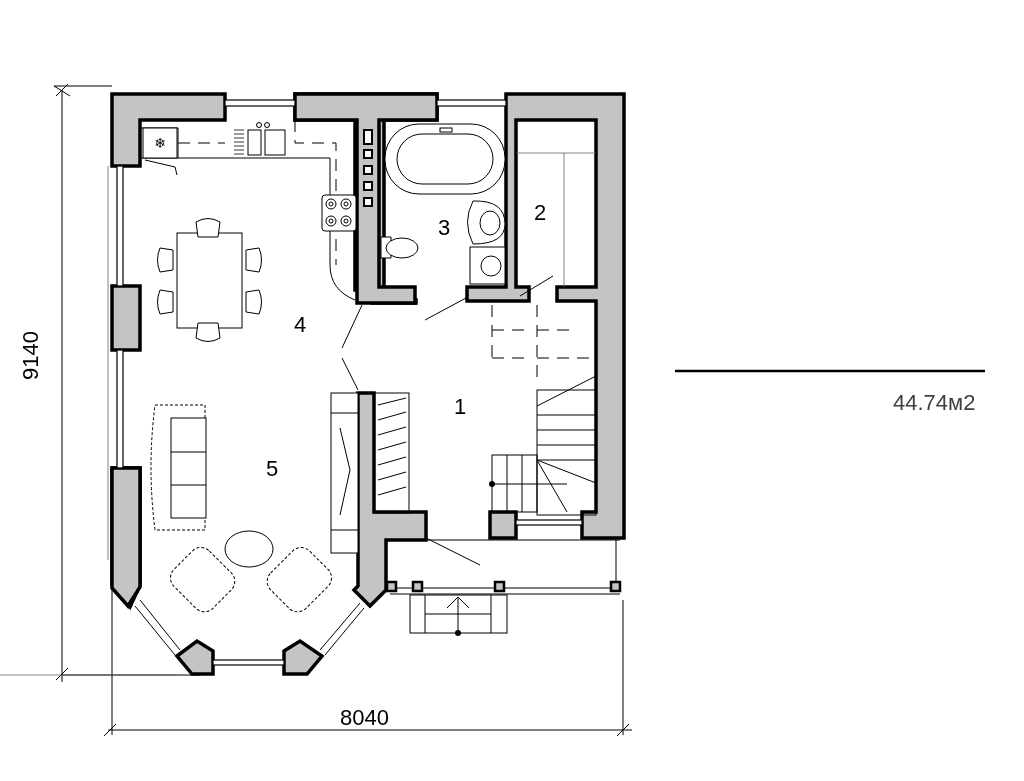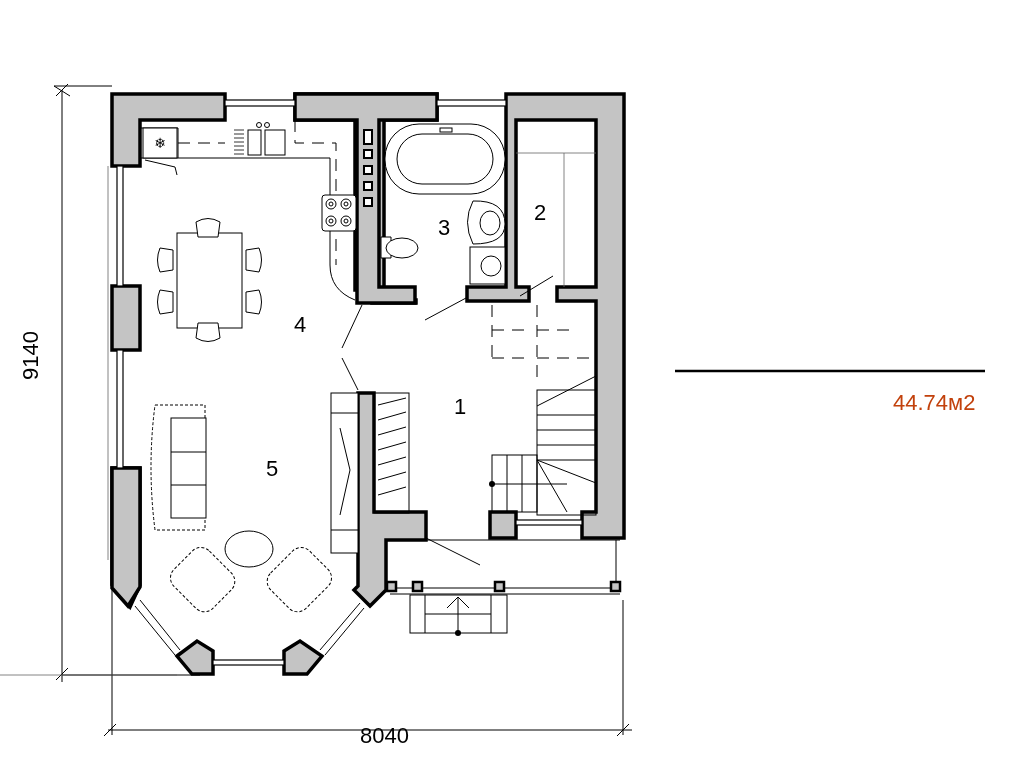--- a/index.html
+++ b/index.html
@@ -6,21 +6,21 @@
   body { width:1024px; height:781px; position:relative; overflow:hidden; font-family:"Liberation Sans", sans-serif; }
   svg { position:absolute; left:0; top:0; }
   .wall { fill:#c4c4c4; stroke:#000; stroke-width:3.5; stroke-linejoin:miter; }
   .thin { fill:none; stroke:#000; stroke-width:1; }
   .hair { fill:none; stroke:#666; stroke-width:0.8; }
   .dash { fill:none; stroke:#000; stroke-width:1; stroke-dasharray:12 8; }
   .furn { fill:#fff; stroke:#000; stroke-width:1; }
   .dim { fill:none; stroke:#000; stroke-width:1; }
   .win { fill:#fff; stroke:#000; stroke-width:1.2; }
   .post { fill:#c4c4c4; stroke:#000; stroke-width:2.5; }
-  .area { position:absolute; left:893px; top:390px; font-size:22px; color:#c2410c; font-family:"Liberation Sans", sans-serif; }
+  .area { position:absolute; left:893px; top:390px; font-size:22px; color:#404040; font-family:"Liberation Sans", sans-serif; }
   .room-label { position:absolute; font-size:22px; color:#000; font-family:"Liberation Sans", sans-serif; }
 </style>
 </head>
 <body>
 
 <svg width="1024" height="781" viewBox="0 0 1024 781">
 
   <g>
 
     <line class="dim" x1="62" y1="90" x2="62" y2="682"></line>
@@ -219,16 +219,16 @@
     <circle cx="458" cy="633" r="3" fill="#000"></circle>
   </g>
 </svg>
 
 <div class="room-label" style="left:454px;top:394px;">1</div>
 <div class="room-label" style="left:534px;top:200px;">2</div>
 <div class="room-label" style="left:438px;top:215px;">3</div>
 <div class="room-label" style="left:294px;top:312px;">4</div>
 <div class="room-label" style="left:266px;top:456px;">5</div>
 
-<div class="room-label" style="left:340px;top:723px;margin-left:20px;">8040</div>
+<div class="room-label" style="left:340px;top:705px;">8040</div>
 <div class="room-label" style="left:18px;top:380px;transform:rotate(-90deg);transform-origin:left top;">9140</div>
 
 <div class="area">44.74м2</div>
 
 </body></html>

